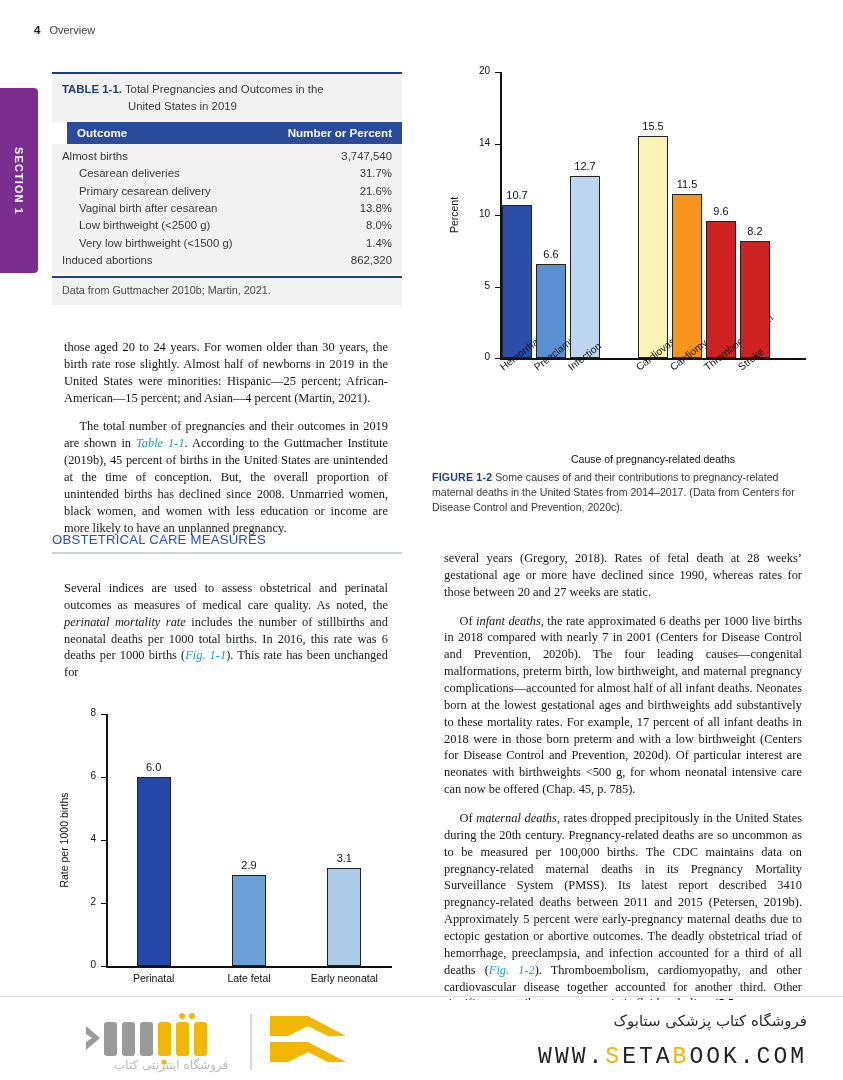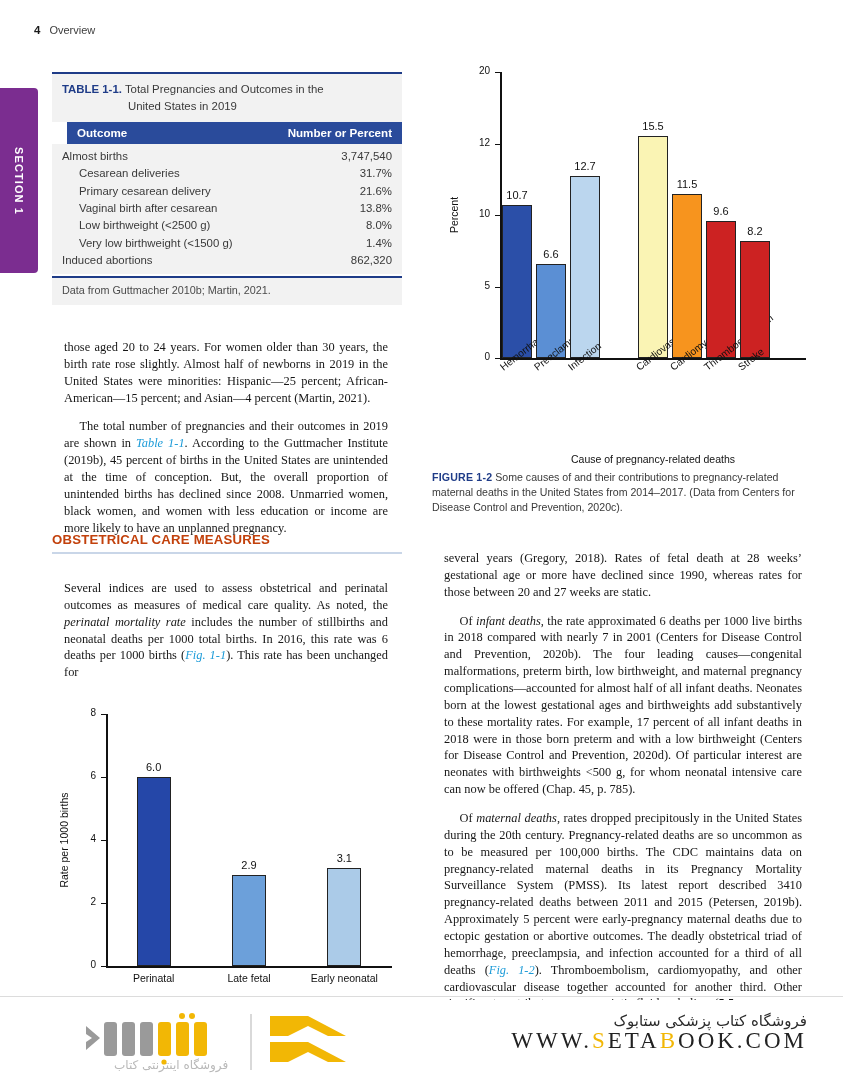--- a/index.html
+++ b/index.html
@@ -54,21 +54,21 @@
   .col{position:absolute;font-size:12.4px;line-height:1.36;color:#161616;text-align:justify;}
   .col p{margin:12px;text-indent:1.25em;}
   .col p.noind{text-indent:0;}
   .xref{color:#1C9BD8;font-style:italic;}
   .ital{font-style:italic;}
 
   
   .sec-head{
     position:absolute;left:52px;top:532px;width:350px;
     font-family:"Liberation Sans",sans-serif;
-    font-size:13.2px;font-weight:bold;color:#c2410c;letter-spacing:.2px;
+    font-size:13.2px;font-weight:normal;color:#1d4ed8;letter-spacing:.2px;
   }
   .sec-head .rule{height:2px;background:#C9D6E8;margin-top:5px;}
 
   
   .chart{position:absolute;}
   .axis-line{position:absolute;background:#111;}
   .tick{position:absolute;background:#111;height:1px;width:5px;}
   .ticklbl{position:absolute;font-family:"Liberation Sans",sans-serif;font-size:10px;color:#111;text-align:right;}
   .axtitle{position:absolute;font-family:"Liberation Sans",sans-serif;font-size:10.5px;color:#111;}
   .bar{position:absolute;bottom:0;border:1px solid #222;box-sizing:border-box;}
@@ -79,21 +79,21 @@
 
   
   .figcap{position:absolute;font-family:"Liberation Sans",sans-serif;font-size:10.6px;line-height:1.42;color:#3a3a3a;text-align:left;}
   .figcap b{color:#1F3C88;font-weight:bold;letter-spacing:.2px;}
 
   
   .footer{position:absolute;left:0;top:1000px;width:843px;height:80px;background:#fff;}
   .footer .sep{position:absolute;left:0;top:-4px;width:843px;height:1px;background:#dcdcdc;}
   .fa-text{position:absolute;right:36px;top:12px;text-align:right;
            font-family:"DejaVu Sans",sans-serif;font-size:15px;color:#2b2b2b;direction:rtl;}
-  .url{position:absolute;right:36px;top:28px;font-family:Liberation Serif, serif;
+  .url{position:absolute;right:36px;top:44px;font-family:Liberation Mono, monospace;
        font-size:23px;letter-spacing:3px;color:#222;font-weight:normal;}
   .url .y{color:#F2B705;}
   .logo-wrap{position:absolute;left:78px;top:8px;width:260px;height:66px;}
   .logo-left{position:absolute;left:0;top:4px;width:160px;height:58px;}
   .chev{position:absolute;left:190px;top:6px;}
   .divider-v{position:absolute;left:172px;top:6px;width:2px;height:56px;background:#d9d9d9;}
   .logo-sub{position:absolute;left:36px;top:50px;font-family:"DejaVu Sans",sans-serif;font-size:12px;color:#b9b9b9;direction:rtl;}
 </style>
 </head>
 <body>
@@ -156,21 +156,21 @@
   <div class="chart" id="chart-top" style="left:440px;top:58px;width:380px;height:400px;">
       <div class="axis-line" style="left: 60px; top: 14px; width: 1.6px; height: 286px;"></div>
       <div class="axis-line" style="left: 60px; top: 300px; width: 306px; height: 1.6px;"></div>
       <div class="tick" style="left: 55px; top: 300px;"></div>
       <div class="ticklbl" style="left: 20px; top: 293px; width: 30px;">0</div>
       <div class="tick" style="left: 55px; top: 228.5px;"></div>
       <div class="ticklbl" style="left: 20px; top: 221.5px; width: 30px;">5</div>
       <div class="tick" style="left: 55px; top: 157px;"></div>
       <div class="ticklbl" style="left: 20px; top: 150px; width: 30px;">10</div>
       <div class="tick" style="left: 55px; top: 85.5px;"></div>
-      <div class="ticklbl" style="left: 20px; top: 78.5px; width: 30px;">12</div>
+      <div class="ticklbl" style="left: 20px; top: 78.5px; width: 30px;">14</div>
       <div class="tick" style="left: 55px; top: 14px;"></div>
       <div class="ticklbl" style="left: 20px; top: 7px; width: 30px;">20</div>
       <div class="axtitle" style="left: 14px; top: 157px; transform: translate(-50%, -50%) rotate(-90deg); white-space: nowrap;">Percent</div>
       <div class="bar" style="left: 62px; top: 146.99px; width: 30px; height: 153.01px; background: rgb(43, 79, 168);"></div>
       <div class="barlbl" style="left: 47px; top: 130.99px; width: 60px;">10.7</div>
       <div class="catlbl" style="left: 58px; top: 306px;">Hemorrhage</div>
       <div class="bar" style="left: 96px; top: 205.62px; width: 30px; height: 94.38px; background: rgb(91, 143, 212);"></div>
       <div class="barlbl" style="left: 81px; top: 189.62px; width: 60px;">6.6</div>
       <div class="catlbl" style="left: 92px; top: 306px;">Preeclampsia</div>
       <div class="bar" style="left: 130px; top: 118.39px; width: 30px; height: 181.61px; background: rgb(187, 214, 238);"></div>

